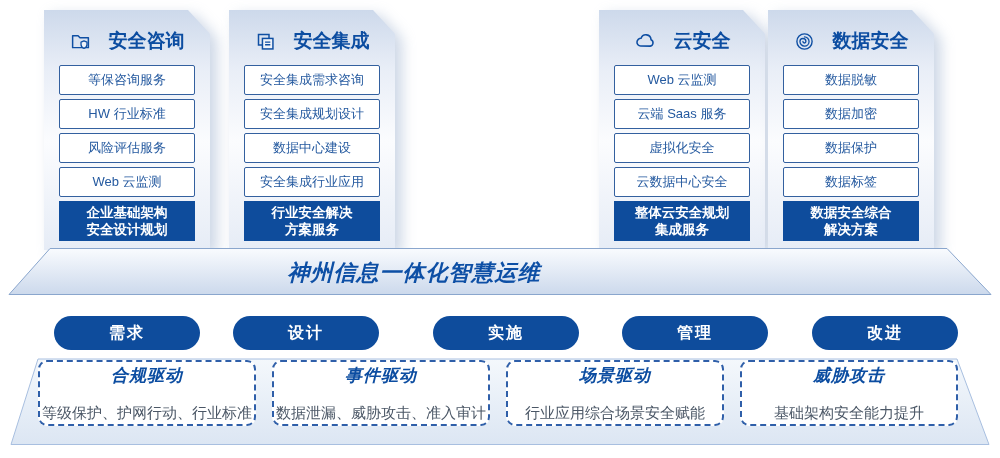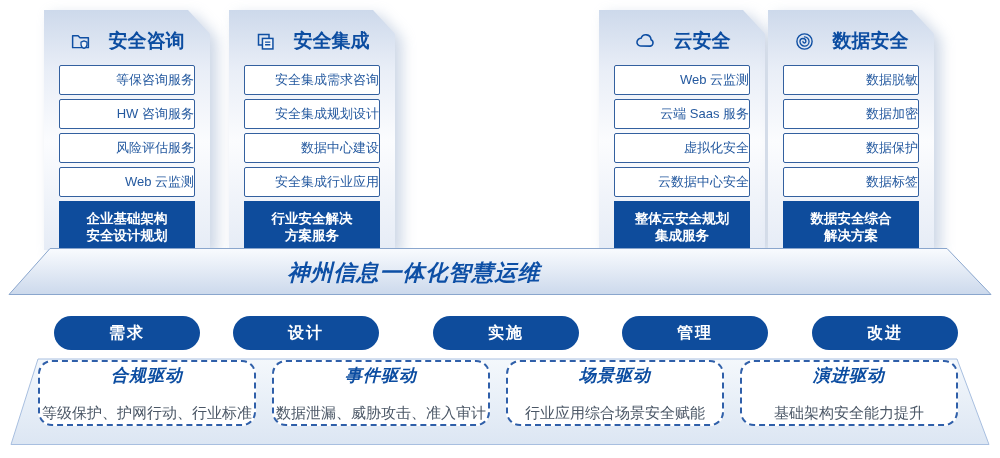--- a/index.html
+++ b/index.html
@@ -11,62 +11,62 @@
   .card-wrap{position:absolute;top:10px;width:166px;height:240px;
              filter:drop-shadow(7px 5px 7px rgba(124,150,190,.38));}
   .card{width:166px;height:240px;
         clip-path:polygon(0 0,144px 0,166px 24px,166px 240px,0 240px);
         background:linear-gradient(180deg,#cdd9eb 0%,#e9eef7 25%,#fbfcfe 55%,#e6ecf6 100%);}
   .card-title{margin:0;padding-top:19px;height:24px;display:flex;align-items:center;
               justify-content:center;gap:18px;color:#0c4da1;font-size:19px;font-weight:bold;}
   .card-title svg{flex:0 0 auto;}
   .card-items{margin-top:12px;padding:0 15px;}
   .item{height:30px;line-height:28px;box-sizing:border-box;border:1px solid #33609f;
-        border-radius:2px;background:#fff;color:#24599f;font-size:13px;text-align:right;
+        border-radius:2px;background:#fff;color:#24599f;font-size:13px;text-align:center;
         margin-bottom:4px;overflow:hidden;white-space:nowrap;}
   .footer-box{margin:2px 15px 0;background:#0e4c9c;color:#fff;font-weight:bold;
-              font-size:13.5px;line-height:17px;text-align:center;padding:9px 0;
+              font-size:13.5px;line-height:17px;text-align:center;padding:3px 0;
               height:34px;white-space:pre-line;}
 
   
   .banner-svg{position:absolute;left:0;top:246px;}
   .banner-title{position:absolute;top:258px;left:0;width:828px;text-align:center;
                 font-size:22px;font-weight:bold;font-style:italic;color:#0d4fa5;
                 letter-spacing:1px;}
 
   
   .pill{position:absolute;top:316px;width:146px;height:34px;border-radius:17px;
         background:#0e4c9c;color:#fff;font-size:16px;font-weight:bold;text-align:center;
         line-height:34px;letter-spacing:2px;}
 
   
   .platform-svg{position:absolute;left:0;top:354px;}
   .driver{position:absolute;top:360px;height:66px;width:218px;box-sizing:border-box;
-          border:2px dashed #2f5fa9;border-radius:14px;background:#fff;
+          border:2px dashed #2f5fa9;border-radius:9px;background:#fff;
           display:flex;flex-direction:column;align-items:center;justify-content:center;gap:17px;}
   .driver-title{font-size:17px;font-weight:bold;font-style:italic;color:#0c4da1;letter-spacing:1px;}
   .driver-desc{font-size:15px;color:#4b5766;}
 </style>
 </head>
 <body>
 
 <div class="stage">
 
   <div class="card-wrap" style="left:44px">
     <div class="card">
       <div class="card-title">
         <svg width="21" height="21" viewBox="0 0 24 24">
           <path d="M3 5.5 h6.2 l2.2 2.3 H21 V19 H3 Z" fill="none" stroke="#0f4fa3" stroke-width="1.7" stroke-linejoin="round"></path>
           <path d="M12.6 12.7 L16 11.4 l3.4 1.3 v2.7 c0 2.3 -1.4 3.7 -3.4 4.5 c-2 -0.8 -3.4 -2.2 -3.4 -4.5 Z" fill="#eef2f9" stroke="#0f4fa3" stroke-width="1.5" stroke-linejoin="round"></path>
         </svg>
         <span>安全咨询</span>
       </div>
       <div class="card-items">
         <div class="item">等保咨询服务</div>
-        <div class="item">HW 咨询服务</div>
+        <div class="item">HW 行业标准</div>
         <div class="item">风险评估服务</div>
         <div class="item">Web 云监测</div>
       </div>
       <div class="footer-box">企业基础架构
 安全设计规划</div>
     </div>
   </div>
 
   <div class="card-wrap" style="left:229px">
     <div class="card">
@@ -162,17 +162,17 @@
   </div>
   <div class="driver" style="left:272px">
     <div class="driver-title">事件驱动</div>
     <div class="driver-desc">数据泄漏、威胁攻击、准入审计</div>
   </div>
   <div class="driver" style="left:506px">
     <div class="driver-title">场景驱动</div>
     <div class="driver-desc">行业应用综合场景安全赋能</div>
   </div>
   <div class="driver" style="left:740px">
-    <div class="driver-title">演进驱动</div>
+    <div class="driver-title">威胁攻击</div>
     <div class="driver-desc">基础架构安全能力提升</div>
   </div>
 
 </div>
 
 </body></html>

